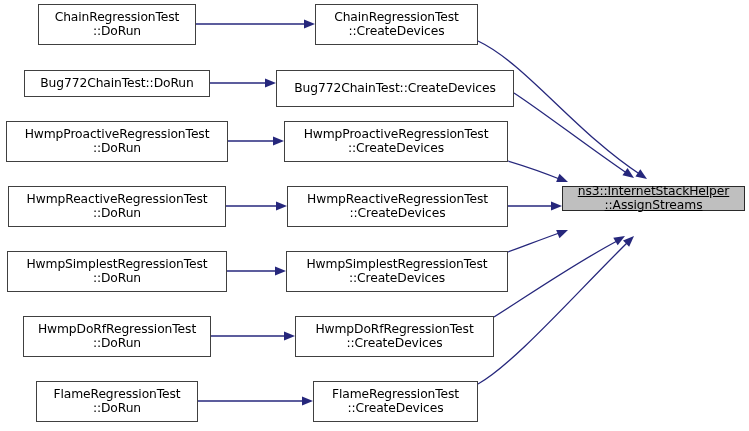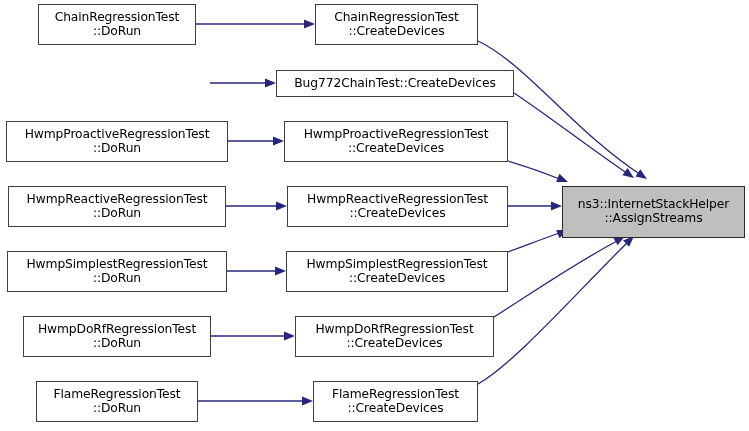--- a/index.html
+++ b/index.html
@@ -83,38 +83,39 @@
       <polygon points="0,0 -11,-4.4 -11,4.4" fill="#26277c" transform="translate(562,206) rotate(0)"></polygon>
       <path d="M508,252 C527,245 545,238 562,232" fill="none" stroke="#26277c" stroke-width="1.3"></path>
       <polygon points="0,0 -11,-4.4 -11,4.4" fill="#26277c" transform="translate(568,230) rotate(-22)"></polygon>
       <path d="M494,317 C526,297 575,263 619,240" fill="none" stroke="#26277c" stroke-width="1.3"></path>
       <polygon points="0,0 -11,-4.4 -11,4.4" fill="#26277c" transform="translate(625,236) rotate(-30)"></polygon>
       <path d="M478,384 C514,364 577,292 629,241" fill="none" stroke="#26277c" stroke-width="1.3"></path>
       <polygon points="0,0 -11,-4.4 -11,4.4" fill="#26277c" transform="translate(634,236) rotate(-44)"></polygon>
     </svg>
 <div class="node" style="left: 38px; top: 4px; width: 158px; height: 41px;"><span class="node-label">ChainRegressionTest
 ::DoRun</span></div>
+    <div class="node" style="left: 24px; top: 70px; width: 186px; height: 27px;"><span class="node-label">Bug772ChainTest::DoRun</span></div>
     <div class="node" style="left: 6px; top: 121px; width: 222px; height: 41px;"><span class="node-label">HwmpProactiveRegressionTest
 ::DoRun</span></div>
     <div class="node" style="left: 8px; top: 186px; width: 218px; height: 41px;"><span class="node-label">HwmpReactiveRegressionTest
 ::DoRun</span></div>
     <div class="node" style="left: 7px; top: 251px; width: 220px; height: 41px;"><span class="node-label">HwmpSimplestRegressionTest
 ::DoRun</span></div>
     <div class="node" style="left: 23px; top: 316px; width: 188px; height: 41px;"><span class="node-label">HwmpDoRfRegressionTest
 ::DoRun</span></div>
     <div class="node" style="left: 36px; top: 381px; width: 162px; height: 41px;"><span class="node-label">FlameRegressionTest
 ::DoRun</span></div>
     <div class="node" style="left: 315px; top: 4px; width: 163px; height: 41px;"><span class="node-label">ChainRegressionTest
 ::CreateDevices</span></div>
-    <div class="node" style="left: 276px; top: 70px; width: 238px; height: 27px;"><span class="node-label">Bug772ChainTest::CreateDevices</span></div>
+    <div class="node" style="left: 276px; top: 70px; width: 238px; height: 37px;"><span class="node-label">Bug772ChainTest::CreateDevices</span></div>
     <div class="node" style="left: 284px; top: 121px; width: 224px; height: 41px;"><span class="node-label">HwmpProactiveRegressionTest
 ::CreateDevices</span></div>
     <div class="node" style="left: 287px; top: 186px; width: 221px; height: 41px;"><span class="node-label">HwmpReactiveRegressionTest
 ::CreateDevices</span></div>
     <div class="node" style="left: 286px; top: 251px; width: 222px; height: 41px;"><span class="node-label">HwmpSimplestRegressionTest
 ::CreateDevices</span></div>
     <div class="node" style="left: 295px; top: 316px; width: 199px; height: 41px;"><span class="node-label">HwmpDoRfRegressionTest
 ::CreateDevices</span></div>
     <div class="node" style="left: 313px; top: 381px; width: 165px; height: 41px;"><span class="node-label">FlameRegressionTest
 ::CreateDevices</span></div>
-    <div class="node target" style="left: 562px; top: 186px; width: 183px; height: 52px;"><span class="node-label">ns3::InternetStackHelper
+    <div class="node target" style="left: 562px; top: 186px; width: 183px; height: 25px; text-decoration: underline;"><span class="node-label">ns3::InternetStackHelper
 ::AssignStreams</span></div>
   </div>
 
 </body></html>

